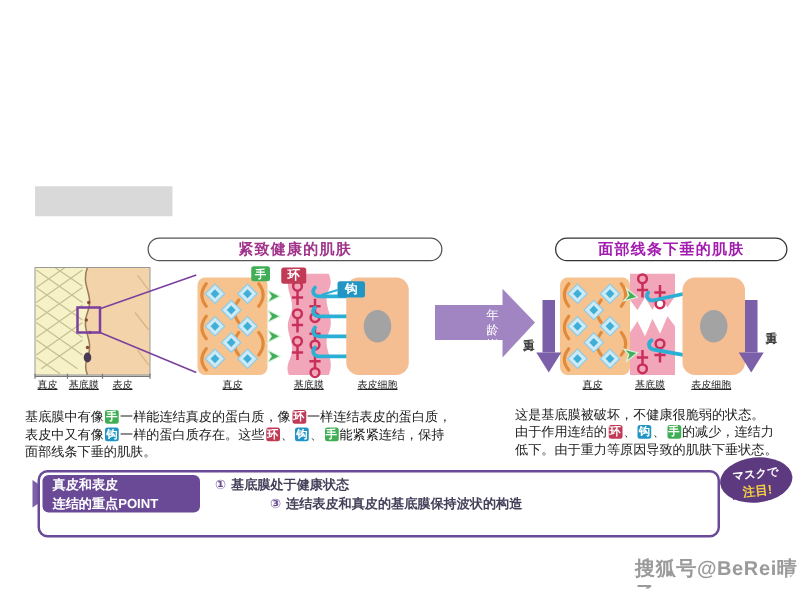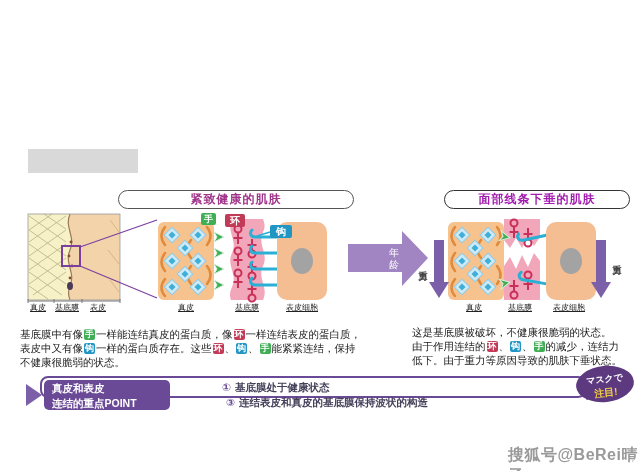--- a/index.html
+++ b/index.html
@@ -31,27 +31,27 @@
   .para .ln { white-space:nowrap; }
   .para.lp { left:20px;  top:327px; }
   .para.rp { left:412px; top:325px; }
   .chip { display:inline-block; min-width:11px; height:11px; line-height:11px; padding:0 1px;
           border-radius:2px; color:#fff; font-size:9px; font-weight:bold; text-align:center;
           vertical-align:1px; margin:0 1px; }
   .chip.hand { background:#3fae54; } .chip.ring { background:#c13a56; } .chip.hook { background:#2196c4; }
 
   .point-arrow { position:absolute; left:26px; top:384px; width:0; height:0;
                  border-top:11px solid transparent; border-bottom:11px solid transparent; border-left:16px solid #7b5fa8; }
-  .point-box { position:absolute; left:40px; top:376px; width:546px; height:22px;
+  .point-box { position:absolute; left:30px; top:376px; width:546px; height:54px;
                border:2px solid #6a4a96; border-radius:8px; background:#fff; }
   .point-head { position:absolute; left:2px; top:2px; width:126px; height:30px; background:#6a4a96;
                 border-radius:5px; color:#fff; font-size:10.5px; font-weight:bold; line-height:15px; padding:1px 0 0 8px; }
   .pt-item { position:absolute; font-size:10.5px; font-weight:bold; color:#44405a; white-space:nowrap; }
   .pt-item .num { color:#6a4a96; margin-right:4px; font-weight:bold; }
-  .pt1 { left:140px; top:3px;margin-left:40px; } .pt2 { left:299px; top:3px; } .pt3 { left:140px; top:18px;margin-left:44px; }
+  .pt1 { left:140px; top:3px; } .pt2 { left:299px; top:3px; } .pt3 { left:140px; top:18px;margin-left:44px; }
 
   .bubble { position:absolute; left:576px; top:366px; width:58px; height:36px; background:#5d3a80;
             border-radius:50%; transform:rotate(-6deg); color:#fff; text-align:center; font-weight:bold; z-index:5; }
   .bubble .b1 { font-size:9px; padding-top:7px; }
   .bubble .b2 { font-size:10px; color:#f5d042; }
   .bubble::after { content:""; position:absolute; left:3px; bottom:-2px; width:0; height:0;
                    border:6px solid transparent; border-top-color:#5d3a80; transform:rotate(35deg); }
 
   .watermark { position:absolute; left:508px; top:445px; font-size:16px; font-weight:bold; color:#9a9a9a;
                letter-spacing:0.5px;
@@ -196,21 +196,21 @@
   <div class="gravity gl">重力</div>
   <div class="gravity gr">重力</div>
 
   <div class="para lp">
     <div class="ln">
       <span>基底膜中有像</span><span class="chip hand">手</span><span>一样能连结真皮的蛋白质，像</span><span class="chip ring">环</span><span>一样连结表皮的蛋白质，</span>
     </div>
     <div class="ln">
       <span>表皮中又有像</span><span class="chip hook">钩</span><span>一样的蛋白质存在。这些</span><span class="chip ring">环</span><span>、</span><span class="chip hook">钩</span><span>、</span><span class="chip hand">手</span><span>能紧紧连结，保持</span>
     </div>
-    <div class="ln">不健康很脆弱的状态。</div>
+    <div class="ln">面部线条下垂的肌肤。</div>
   </div>
 
   <div class="para rp">
     <div class="ln">这是基底膜被破坏，不健康很脆弱的状态。</div>
     <div class="ln">
       <span>由于作用连结的</span><span class="chip ring">环</span><span>、</span><span class="chip hook">钩</span><span>、</span><span class="chip hand">手</span><span>的减少，连结力</span>
     </div>
     <div class="ln">低下。由于重力等原因导致的肌肤下垂状态。</div>
   </div>
 

